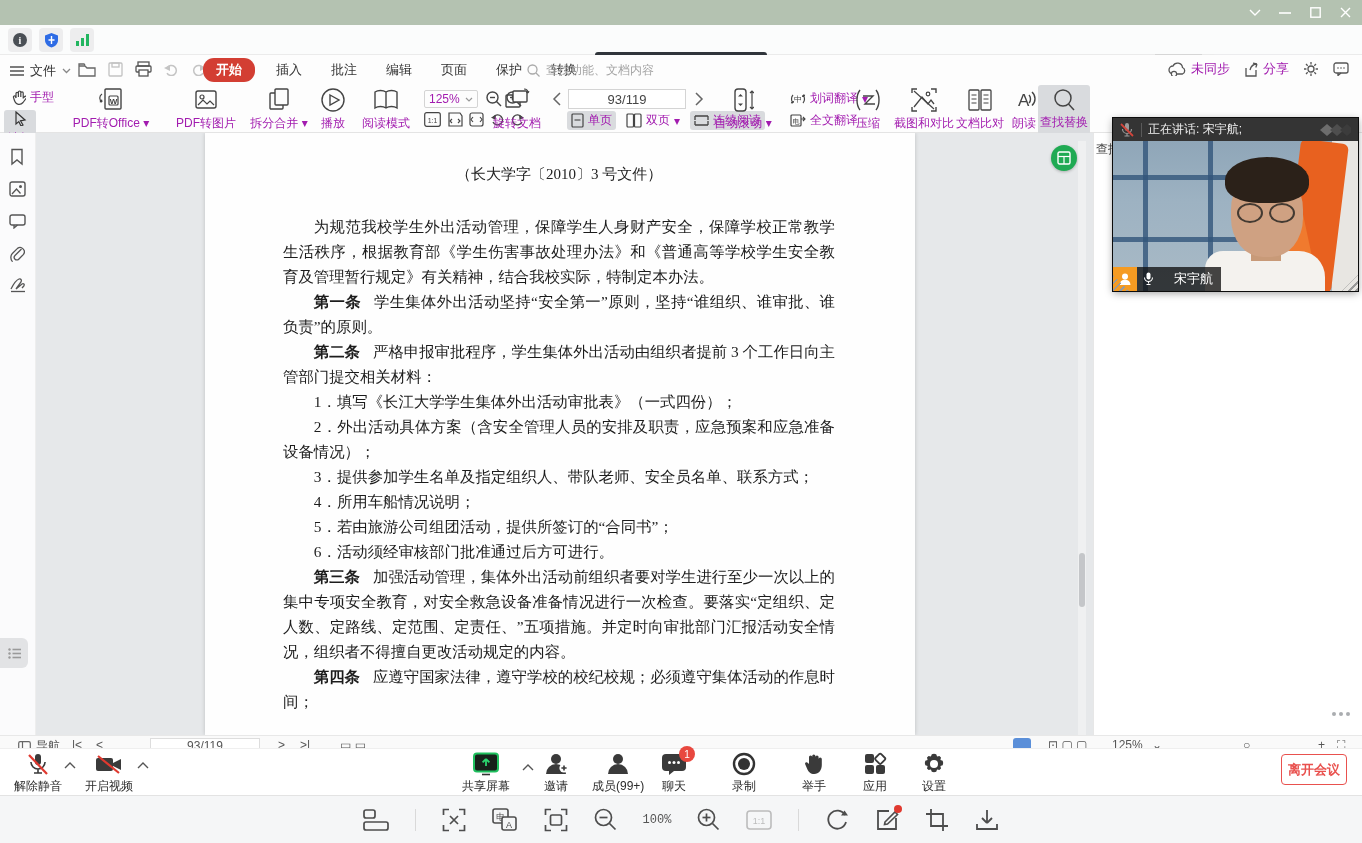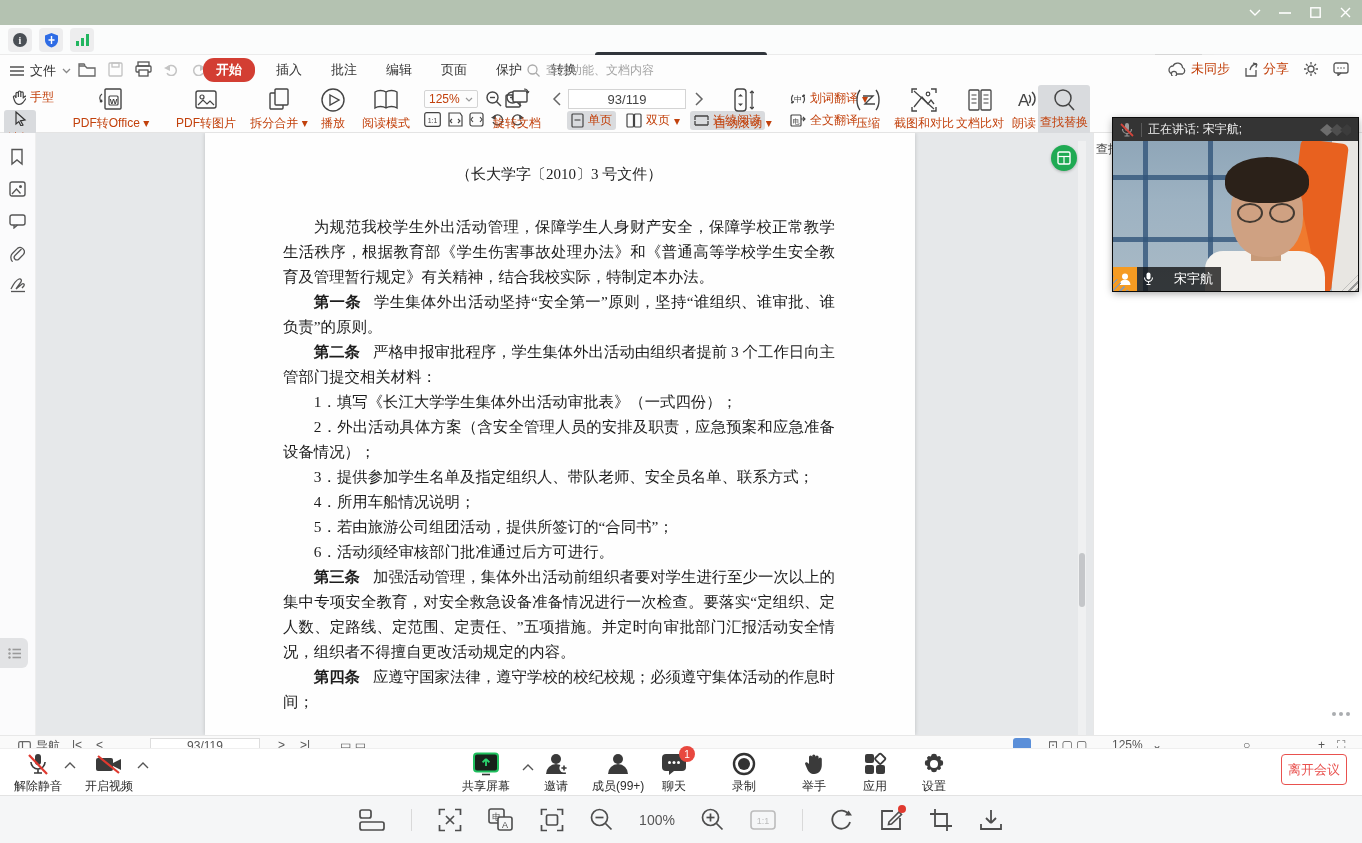--- a/index.html
+++ b/index.html
@@ -2,21 +2,21 @@
 <html><head>
 <meta charset="utf-8">
 <style>
   * { margin:0; padding:0; box-sizing:border-box; }
   html,body { width:1362px; height:843px; overflow:hidden; }
   body { font-family:"Liberation Sans", sans-serif; background:#fff; position:relative; }
   #app { position:absolute; inset:0; width:1362px; height:843px; background:#fff; }
   .abs { position:absolute; }
   .row { display:flex; align-items:center; }
   svg { display:block; }
-  .lbl { color:#c2410c; font-size:12px; white-space:nowrap; }
+  .lbl { color:#a21caf; font-size:12px; white-space:nowrap; }
   .hl { background:#d9dbde; border-radius:3px; }
 
   
   #titlebar { left:0; top:0; width:1362px; height:25px; background:#b4c2b1; }
   .winbtn { width:30px; height:25px; display:flex; align-items:center; justify-content:center; }
 
   
   #infobar { left:0; top:25px; width:1362px; height:30px; background:#fbfcfc; border-bottom:1px solid #ebebeb; }
   .infoic { width:24px; height:24px; border-radius:4px; background:#ededee; display:flex; align-items:center; justify-content:center; }
   #banner { left:595px; top:27px; height:23px; background:#30353b; border-radius:3px; color:#fff; font-size:12px; display:flex; align-items:center; padding:0 8px; gap:8px; }
@@ -54,26 +54,26 @@
 
   
   #statusstrip { left:0; top:735px; width:1362px; height:13px; background:#fafafa; border-top:1px solid #e8e8e8; overflow:hidden; }
   .stitem { position:absolute; top:2px; font-size:12px; color:#555; white-space:nowrap; }
 
   
   #meetbar { left:0; top:748px; width:1362px; height:47px; background:#ffffff; border-top:1px solid #efefef; }
   .mctl { position:absolute; display:flex; flex-direction:column; align-items:center; gap:2px; }
   .mctl .lbl { font-size:12px; color:#2b2b2b; }
   .chev { color:#555; }
-  #leavebtn { position:absolute; left:1281px; top:5px; width:66px; height:31px; border:1px solid #e9514e; border-radius:4px; color:#e9514e; background:#fff; font-size:13px; display:flex; align-items:center; justify-content:center; }
+  #leavebtn { position:absolute; left:1281px; top:5px; width:66px; height:31px; border:1px solid #e9514e; border-radius:4px; color:#e9514e; background:#fff; font-size:13px; display:flex; align-items:center; justify-content:center;font-weight:bold; }
   #chatbadge { position:absolute; right:-8px; top:-6px; min-width:16px; height:16px; border-radius:8px; background:#e8483f; color:#fff; font-size:10px; display:flex; align-items:center; justify-content:center; padding:0 4px; }
 
   
   #viewerbar { left:0; top:795px; width:1362px; height:48px; background:#f5f6f7; border-top:1px solid #e3e3e3; display:flex; align-items:center; justify-content:center; gap:26px; }
-  #viewer-zoom { font-size:14px; color:#555; }
+  #viewer-zoom { font-size:12px; color:#555;font-family:Liberation Mono, monospace; }
   .vdiv { width:1px; height:22px; background:#d9d9d9; }
 
   
   #videopanel { left:1113px; top:118px; width:245px; height:173px; box-shadow:0 0 0 1px #0c0c0c, 0 2px 8px rgba(0,0,0,.4); z-index:20; }
   #vheader { position:absolute; left:0; top:0; width:245px; height:23px; background:#343434; display:flex; align-items:center; padding:0 6px; gap:6px; }
   #vheader .spk { color:#f0f0f0; font-size:12px; }
   #vdivider { width:1px; height:14px; background:#5a5a5a; }
   #vscene { position:absolute; left:0; top:23px; width:245px; height:150px; overflow:hidden;
     background:
       linear-gradient(180deg, #8fa6b8 0%, #9db2c2 40%, #a9bac6 100%); }

